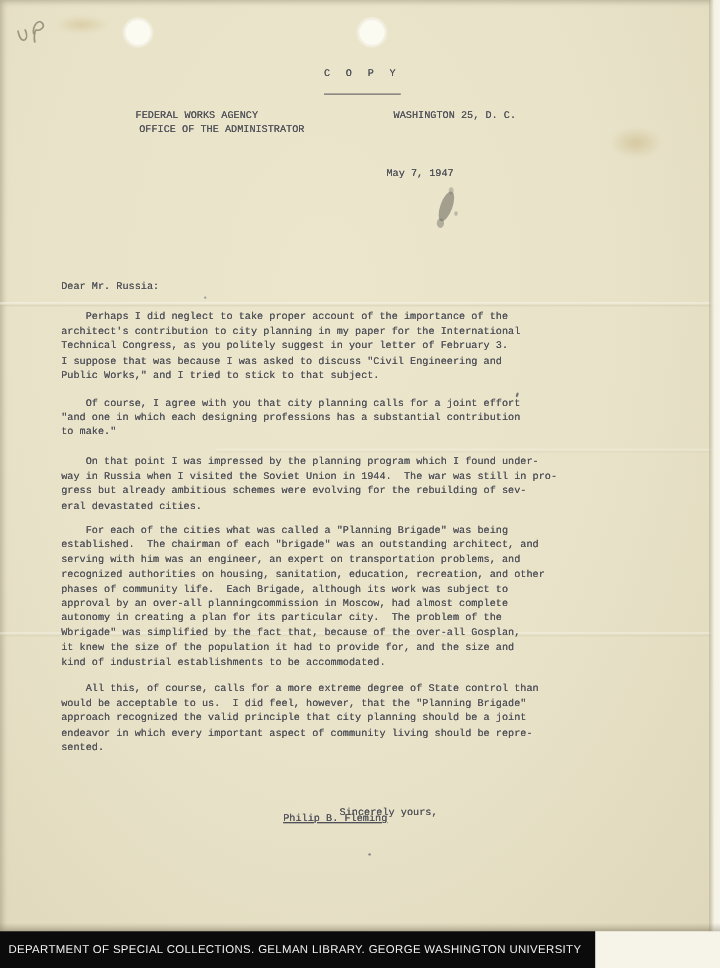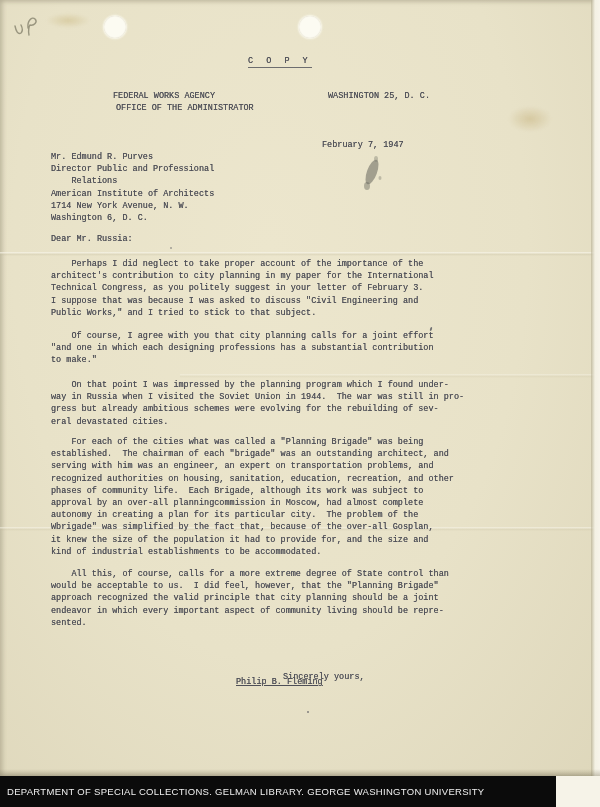--- a/index.html
+++ b/index.html
@@ -15,22 +15,22 @@
     box-shadow:inset 0 2px 4px rgba(120,112,88,.25), inset 3px 0 4px rgba(110,104,82,.22);
     color:var(--ink,#4e4f57);
   }
   .right-edge{position:absolute;right:0;top:0;width:9px;height:776px;
     background:linear-gradient(90deg, rgba(170,163,134,.55) 0%, #f4f1e4 45%, #f7f4ea 100%);}
   .bottom-edge{position:absolute;left:0;top:769px;width:600px;height:7px;
     background:linear-gradient(180deg, rgba(0,0,0,0), rgba(110,102,78,.35));}
   .txt{position:absolute;font-size:8.5px;line-height:12.2px;white-space:pre;
     text-shadow:0 0 .45px rgba(78,79,87,.85);}
   .tline{height:12.2px;white-space:pre;}
-  .copy{position:absolute;left:248px;top:56px;font-size:8.5px;letter-spacing:4px;
-    padding-bottom:1px;border-bottom:1px solid rgba(78,79,87,.8);
+  .copy{position:absolute;left:270px;top:56px;font-size:8.5px;letter-spacing:4px;
+    padding-bottom:12px;border-bottom:1px solid rgba(78,79,87,.8);
     text-shadow:0 0 .45px rgba(78,79,87,.85);}
   .crease{position:absolute;left:0;width:600px;height:4px;
     background:linear-gradient(180deg, rgba(252,250,240,.95) 0%, rgba(190,182,150,.35) 65%, rgba(232,226,200,0) 100%);}
   .c1{top:252px;opacity:.75;}
   .c2{top:527px;opacity:.6;}
   .c3{top:374px;left:180px;width:420px;opacity:.45;}
   .punch{position:absolute;width:22px;height:22px;border-radius:50%;
     background:#fcfbf2;box-shadow:0 0 2px 1px rgba(252,251,242,.9), inset 0 0 1px rgba(160,150,120,.4);}
   .p1h{left:104px;top:16px;} .p2h{left:299px;top:16px;}
   .stain{position:absolute;border-radius:50%;filter:blur(1.2px);}
@@ -39,21 +39,21 @@
   .tl-smudge{left:46px;top:13px;width:44px;height:15px;
     background:radial-gradient(ellipse, rgba(205,188,135,.55), rgba(205,188,135,0) 70%);}
   .speck{position:absolute;border-radius:50%;background:#55565e;}
   .sk1{left:430px;top:327px;width:2px;height:4px;transform:rotate(18deg);opacity:.8;}
   .sk2{left:307px;top:711px;width:2px;height:2px;opacity:.7;}
   .sk3{left:170px;top:247px;width:2px;height:2px;opacity:.5;}
   .smudge-svg{position:absolute;left:350px;top:148px;filter:blur(.4px);}
   .pencil-svg{position:absolute;left:10px;top:12px;}
   .sig{left:236px;width:180px;text-align:left;text-decoration:underline;}
   .footer{
-    position:absolute;left:0;top:776px;width:556px;height:31px;
+    position:absolute;left:0;top:776px;width:496px;height:31px;
     background:var(--footer_bg,#0b0b0b);
     font-family:"Liberation Sans","DejaVu Sans",sans-serif;
   }
   .footer span{
     display:block;padding-left:7px;line-height:31px;font-size:9.5px;
     letter-spacing:.3px;color:var(--footer_text,#f0f0f0);
   }
 </style>
 </head>
 <body>
@@ -86,23 +86,22 @@
     <div class="speck sk1"></div>
     <div class="speck sk2"></div>
     <div class="speck sk3"></div>
 
     <div class="copy">C O P Y</div>
 
     <div class="txt" style="left:113px;top:90px;">FEDERAL WORKS AGENCY</div>
     <div class="txt" style="left:116px;top:102px;">OFFICE OF THE ADMINISTRATOR</div>
     <div class="txt" style="left:328px;top:90px;">WASHINGTON 25, D. C.</div>
 
-    <div class="txt" style="left:322px;top:139px;">February 7, 1947</div>
+    <div class="txt" style="left:322px;top:139px;">May 7, 1947</div>
 
-    <div class="txt" style="left:51px;top:151px;"><div class="tline">Mr. Edmund R. Purves</div><div class="tline">Director Public and Professional</div><div class="tline">    Relations</div><div class="tline">American Institute of Architects</div><div class="tline">1714 New York Avenue, N. W.</div><div class="tline">Washington 6, D. C.</div></div>
 
     <div class="txt" style="left:51px;top:233px;">Dear Mr. Russia:</div>
 
     <div class="txt" style="left:51px;top:258px;"><div class="tline">    Perhaps I did neglect to take proper account of the importance of the</div><div class="tline">architect's contribution to city planning in my paper for the International</div><div class="tline">Technical Congress, as you politely suggest in your letter of February 3.</div><div class="tline">I suppose that was because I was asked to discuss "Civil Engineering and</div><div class="tline">Public Works," and I tried to stick to that subject.</div></div>
     <div class="txt" style="left:51px;top:330px;"><div class="tline">    Of course, I agree with you that city planning calls for a joint effort</div><div class="tline">"and one in which each designing professions has a substantial contribution</div><div class="tline">to make."</div></div>
     <div class="txt" style="left:51px;top:379px;"><div class="tline">    On that point I was impressed by the planning program which I found under-</div><div class="tline">way in Russia when I visited the Soviet Union in 1944.  The war was still in pro-</div><div class="tline">gress but already ambitious schemes were evolving for the rebuilding of sev-</div><div class="tline">eral devastated cities.</div></div>
     <div class="txt" style="left:51px;top:436px;"><div class="tline">    For each of the cities what was called a "Planning Brigade" was being</div><div class="tline">established.  The chairman of each "brigade" was an outstanding architect, and</div><div class="tline">serving with him was an engineer, an expert on transportation problems, and</div><div class="tline">recognized authorities on housing, sanitation, education, recreation, and other</div><div class="tline">phases of community life.  Each Brigade, although its work was subject to</div><div class="tline">approval by an over-all planningcommission in Moscow, had almost complete</div><div class="tline">autonomy in creating a plan for its particular city.  The problem of the</div><div class="tline">Wbrigade" was simplified by the fact that, because of the over-all Gosplan,</div><div class="tline">it knew the size of the population it had to provide for, and the size and</div><div class="tline">kind of industrial establishments to be accommodated.</div></div>
     <div class="txt" style="left:51px;top:568px;"><div class="tline">    All this, of course, calls for a more extreme degree of State control than</div><div class="tline">would be acceptable to us.  I did feel, however, that the "Planning Brigade"</div><div class="tline">approach recognized the valid principle that city planning should be a joint</div><div class="tline">endeavor in which every important aspect of community living should be repre-</div><div class="tline">sented.</div></div>
 
     <div class="txt" style="left:283px;top:671px;">Sincerely yours,</div>

